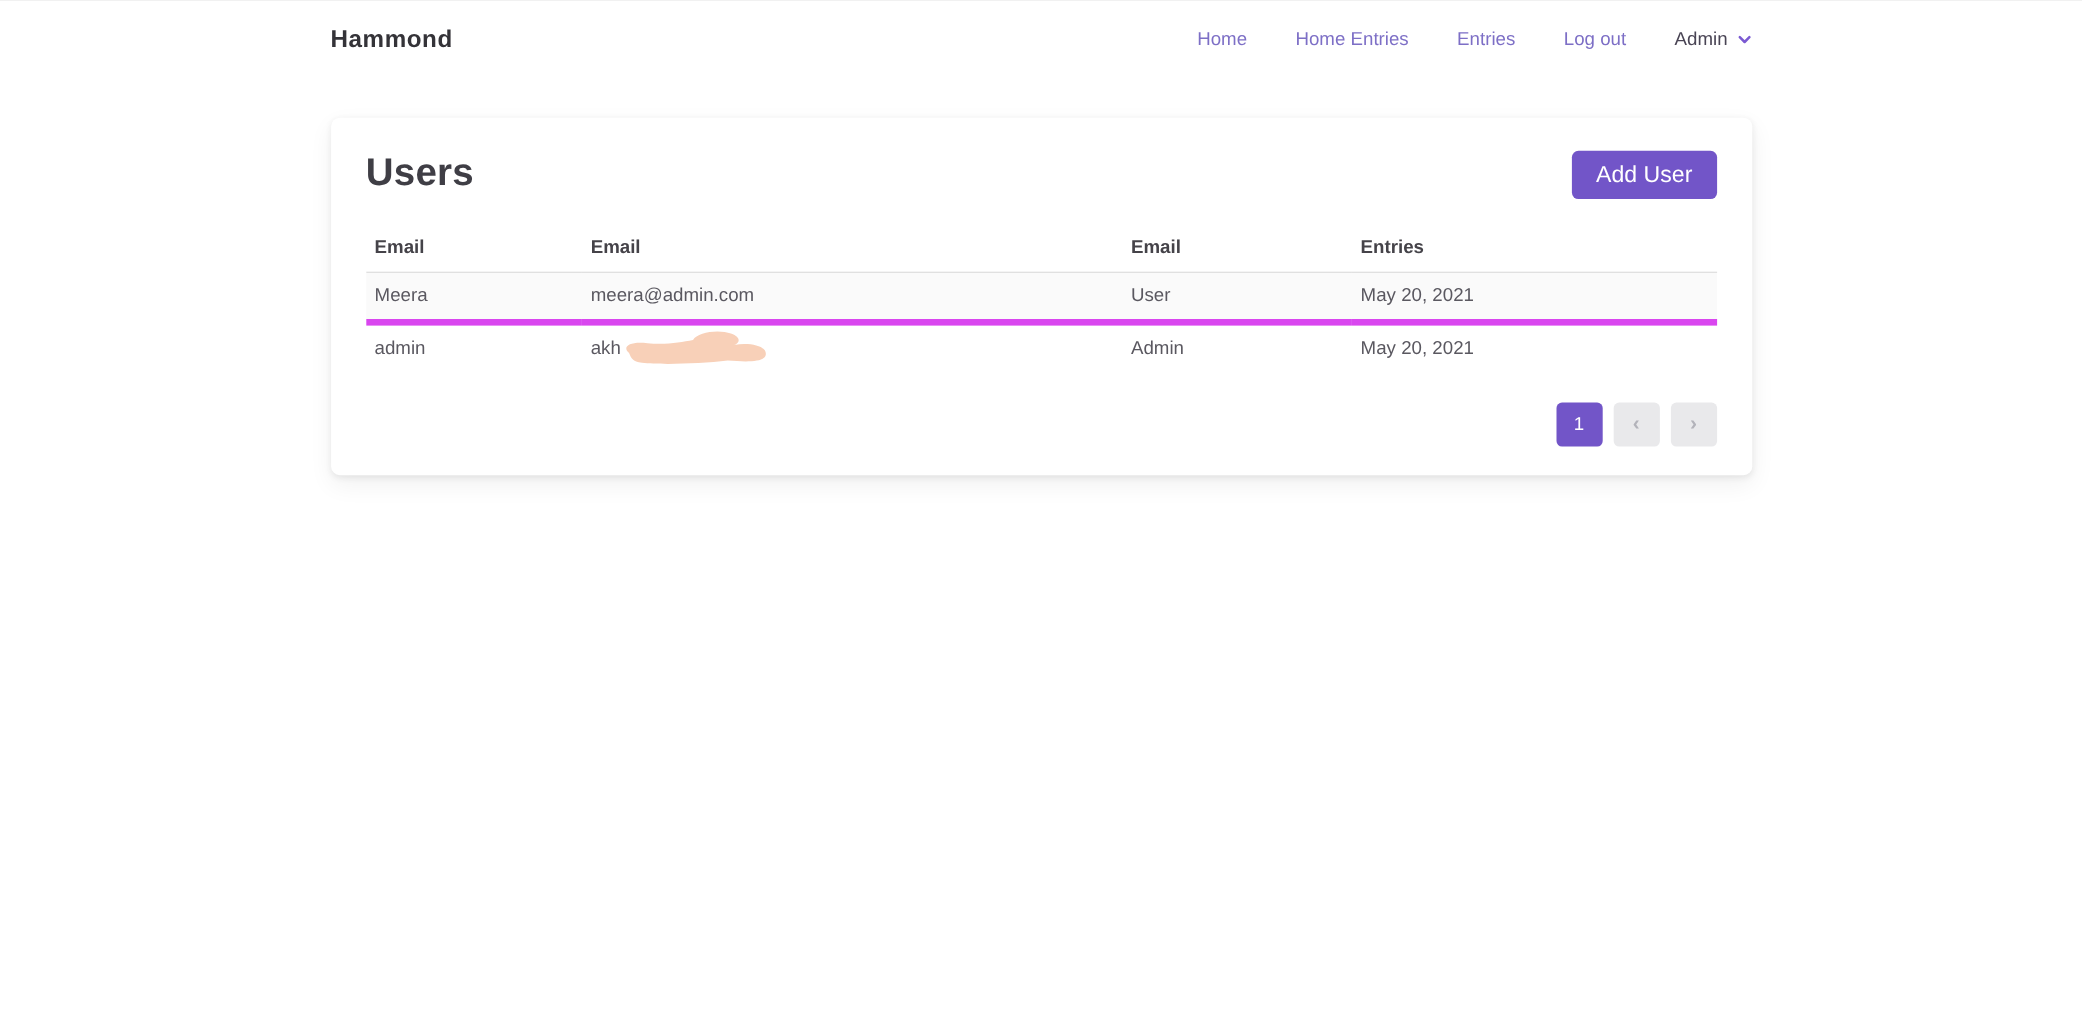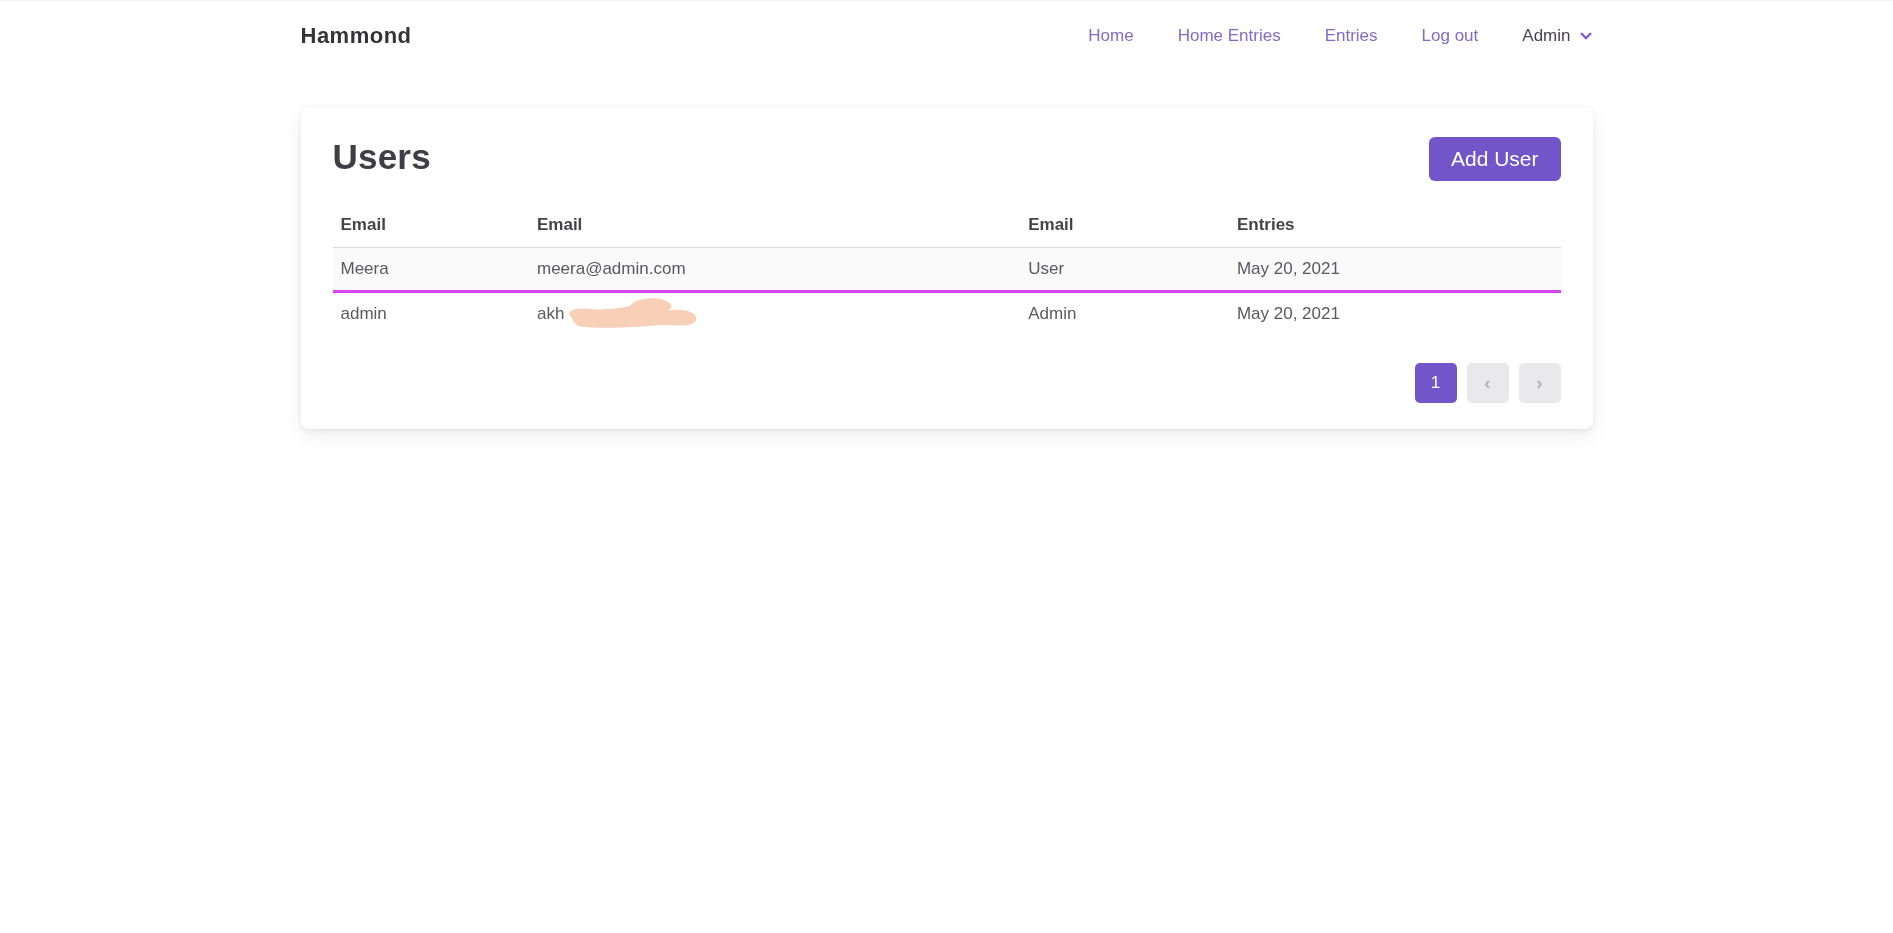--- a/index.html
+++ b/index.html
@@ -104,21 +104,21 @@
   .users-table th {
     text-align: left;
     font-weight: 700;
     color: #454349;
     padding: 8px 8px 12px 8px;
     border-bottom: 1px solid #d9d9d9;
   }
   .users-table td {
     padding: 11px 8px;
     color: #5a5860;
-    border-bottom: 3px solid #d946ef;
+    border-bottom: 6px solid #d946ef;
   }
   .users-table tbody tr:last-child td { border-bottom: none; }
   .users-table tbody tr:first-child { background: #fafafa; }
   .col-name { width: 16%; }
   .col-email { width: 40%; }
   .col-role { width: 17%; }
   .col-created { width: 27%; }
   .email-cell { white-space: nowrap; }
   .redaction {
     display: inline-block;

